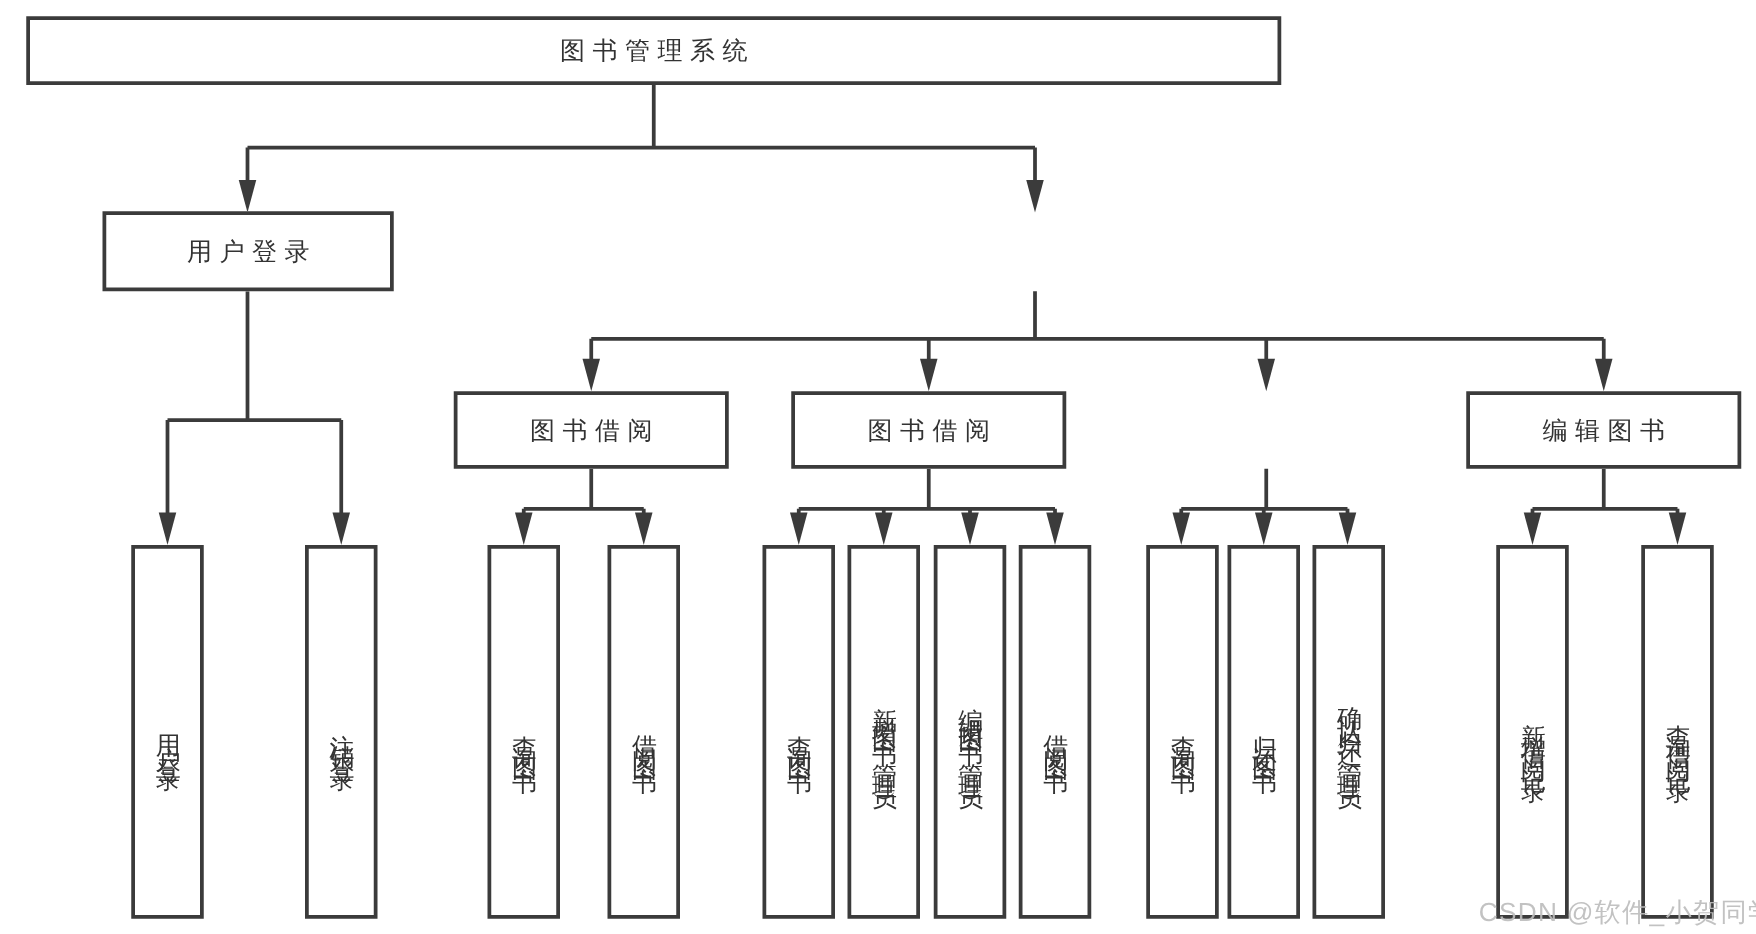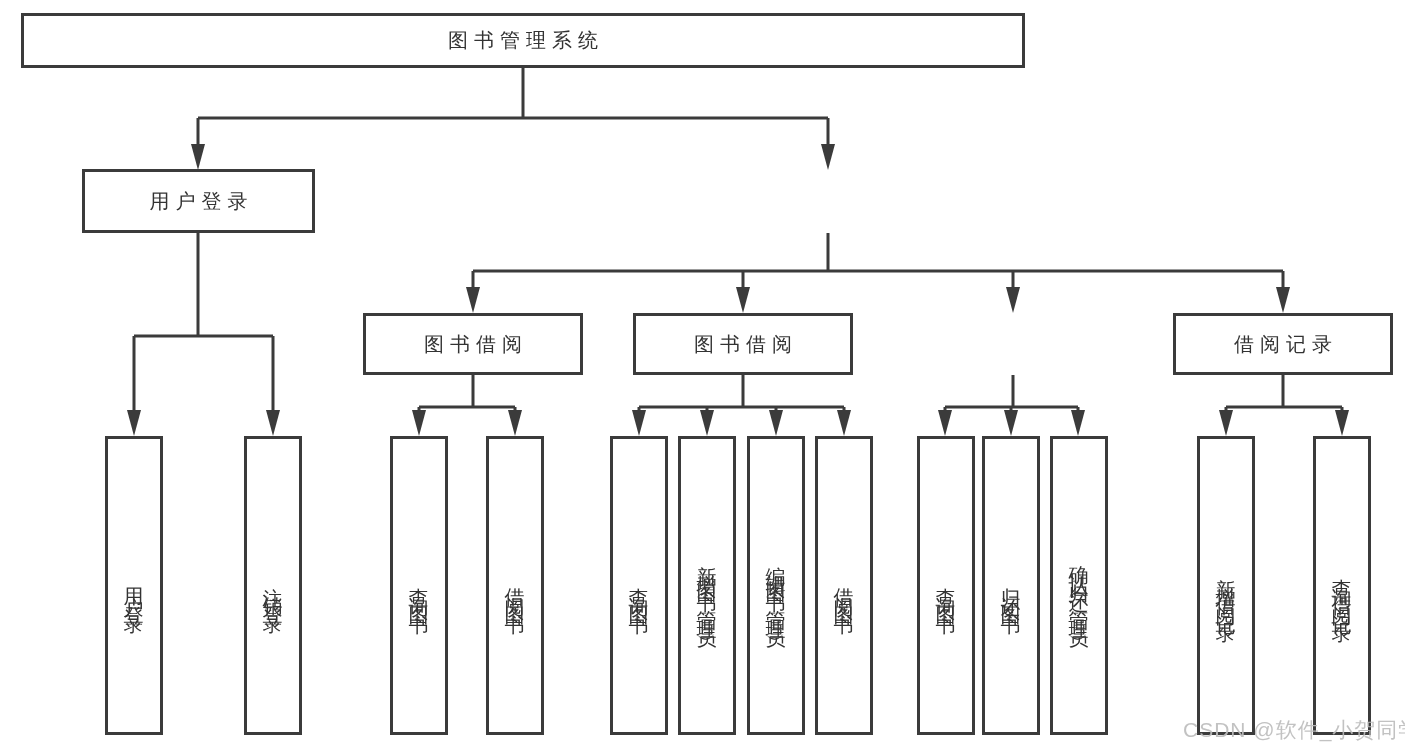--- a/index.html
+++ b/index.html
@@ -115,21 +115,21 @@
     <span class="h-label">用户登录</span>
   </div>
 
   <div class="box l3-box" style="left:363px">
     <span class="h-label">图书借阅</span>
   </div>
   <div class="box l3-box" style="left:633px">
     <span class="h-label">图书借阅</span>
   </div>
   <div class="box l3-box" style="left:1173px">
-    <span class="h-label">借阅记录</span>
+    <span class="h-label">编辑图书</span>
   </div>
 
   <div class="box leaf" style="left:105px">
     <span class="v-label">用户登录</span>
   </div>
   <div class="box leaf" style="left:244px">
     <span class="v-label">注销登录</span>
   </div>
 
   <div class="box leaf" style="left:390px">

